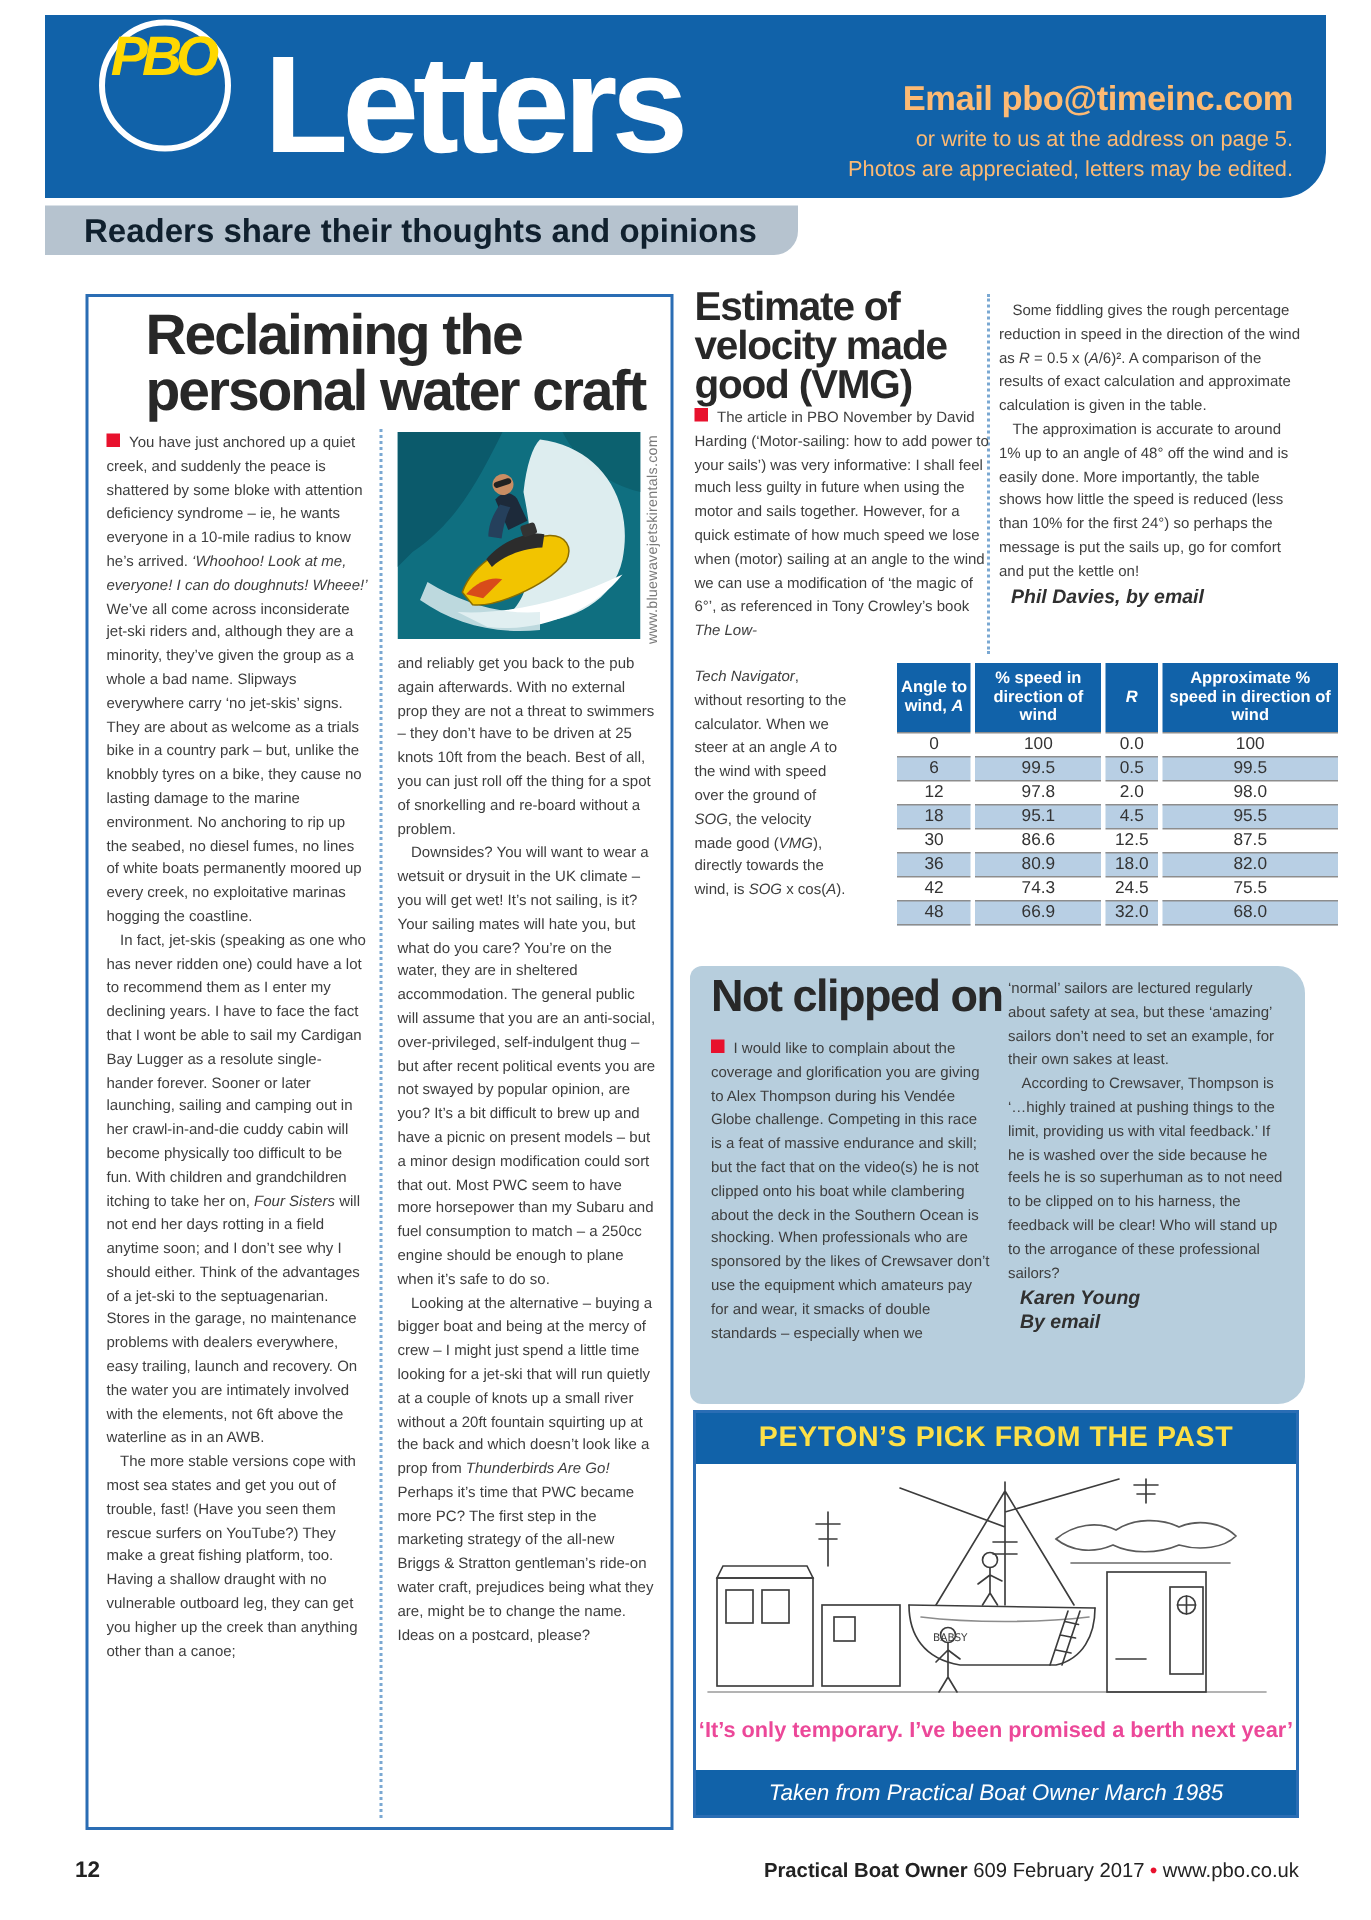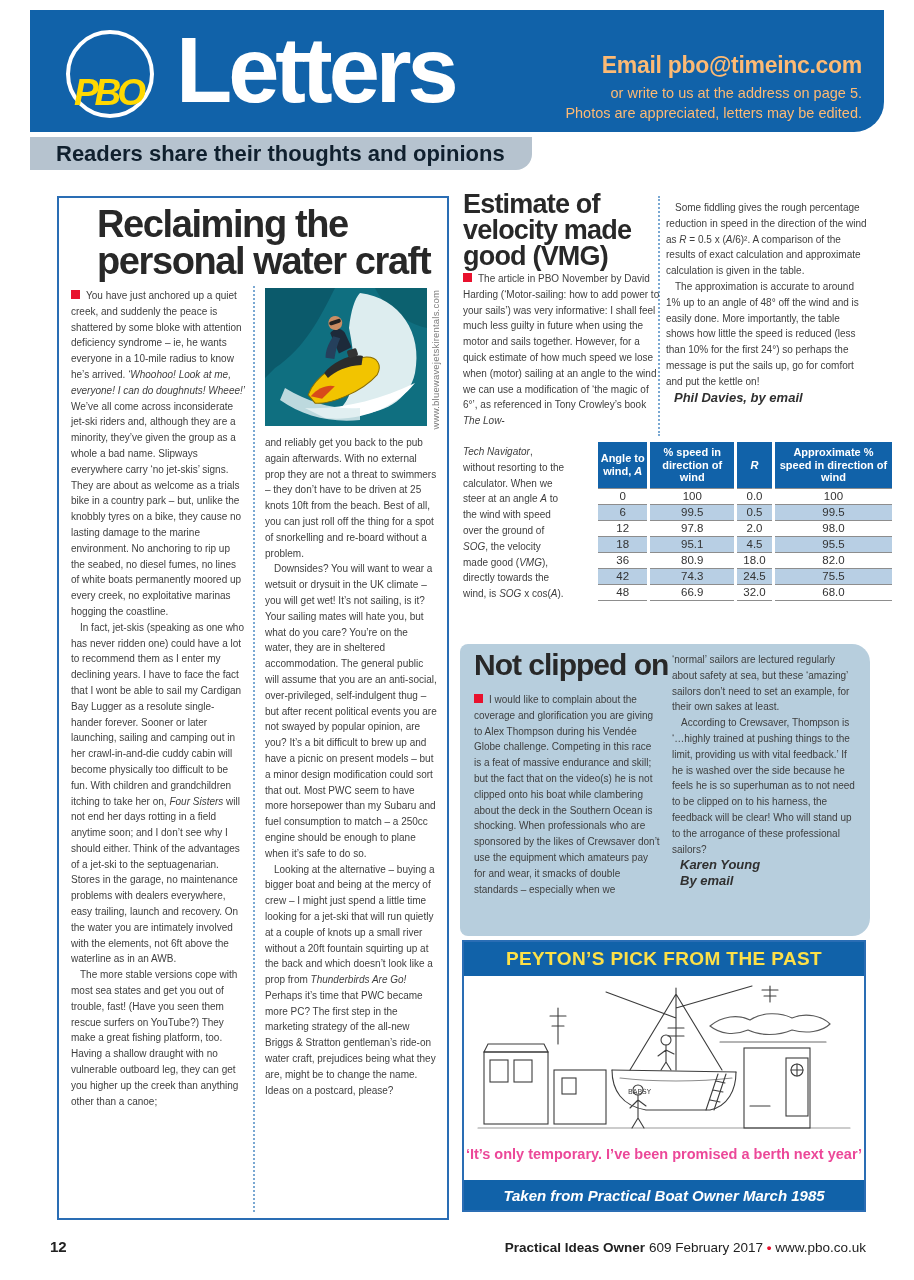--- a/index.html
+++ b/index.html
@@ -3,23 +3,23 @@
 <meta charset="utf-8">
 <style>
   html,body { margin:0; padding:0; background:#ffffff; }
   .page { position:relative; width:914px; height:1280px; background:#ffffff;
           font-family:"Liberation Sans", sans-serif; color:#3e3e3e; overflow:hidden; }
   .it { font-style:italic; }
 
   
   .head-banner { position:absolute; left:30px; top:10px; width:854px; height:122px;
                  background:#1162a9; border-radius:0 0 30px 0; }
-  .pbo-logo { position:absolute; left:36px; top:20px; width:88px; height:88px;
+  .pbo-logo { position:absolute; left:36px; top:3px; width:88px; height:88px;
               border:4px solid #fff; border-radius:50%; box-sizing:border-box;
-              display:flex; align-items:flex-end; justify-content:center; }
+              display:flex; align-items:flex-start; justify-content:center; }
   .pbo-logo span { color:#ffd800; font-size:37px; font-weight:bold; font-style:italic;
                    letter-spacing:-4px; transform:translateX(-2px); }
   .letters-title { position:absolute; left:146px; top:14px; font-size:92px; line-height:1;
                    font-weight:bold; color:#ffffff; letter-spacing:-4px; }
   .email-block { position:absolute; right:22px; top:42px; text-align:right; color:#fdba74; }
   .email-main { font-size:23px; font-weight:bold; letter-spacing:-0.3px; }
   .email-sub  { font-size:14.5px; line-height:1.4; margin-top:4px; }
   .tagline-bar { position:absolute; left:30px; top:137px; width:502px; height:33px;
                  background:#b6c3cf; border-radius:0 0 16px 0; display:flex; align-items:center; }
   .tagline-bar span { padding-left:26px; font-size:22px; font-weight:bold; color:#10202e; }
@@ -73,26 +73,26 @@
                 color:#282828; letter-spacing:-1px; }
   .clip-c1 { position:absolute; left:14px; top:48px; width:186px; }
   .clip-c2 { position:absolute; left:212px; top:8px; width:186px; }
 
   
   .peyton-box { position:absolute; left:462px; top:940px; width:404px; height:272px;
                 border:2px solid #2a6db4; background:#fff; box-sizing:border-box; }
   .peyton-head { height:34px; background:#1162a9; color:#fde047; display:flex;
                  align-items:center; justify-content:center; font-size:19px;
                  font-weight:bold; letter-spacing:0.4px; }
-  .peyton-art { height:168px; display:flex; align-items:center; justify-content:center; }
+  .peyton-art { height:168px; display:flex; align-items:center; justify-content:flex-start; }
   .peyton-caption { text-align:center; font-size:14.5px; font-weight:bold; color:#ec4899;
                     margin-top:2px; }
   .peyton-src { position:absolute; left:0; right:0; bottom:0; height:30px;
                 background:#1162a9; color:#fff; font-style:italic; font-size:15px;
-                display:flex; align-items:center; justify-content:center;font-weight:bold; }
+                display:flex; align-items:center; justify-content:center; }
 
   
   .footer { position:absolute; left:50px; right:48px; top:1238px; display:flex;
             justify-content:space-between; align-items:baseline; }
   .page-num { font-size:15px; font-weight:bold; color:#222; }
   .footer-right { font-size:13.5px; color:#222; }
   .footer-right b { font-weight:bold; }
   .dot { color:#e8112d; font-weight:bold; }
 </style>
 </head>
@@ -211,20 +211,26 @@
           <td>2.0</td>
           <td>98.0</td>
         </tr>
         <tr>
           <td>18</td>
           <td>95.1</td>
           <td>4.5</td>
           <td>95.5</td>
         </tr>
         <tr>
+          <td>30</td>
+          <td>86.6</td>
+          <td>12.5</td>
+          <td>87.5</td>
+        </tr>
+        <tr>
           <td>36</td>
           <td>80.9</td>
           <td>18.0</td>
           <td>82.0</td>
         </tr>
         <tr>
           <td>42</td>
           <td>74.3</td>
           <td>24.5</td>
           <td>75.5</td>
@@ -297,16 +303,16 @@
           <path d="M236,132 L248,96 M244,132 L256,96 M240,122 L250,124 M243,112 L253,114 M246,103 L255,105"></path>
         </g>
       </svg>
     </div>
     <div class="peyton-caption">‘It’s only temporary. I’ve been promised a berth next year’</div>
     <div class="peyton-src">Taken from Practical Boat Owner March 1985</div>
   </div>
 
   <div class="footer">
     <span class="page-num">12</span>
-    <span class="footer-right"><b>Practical Ideas Owner</b><span> 609 February 2017 </span><span class="dot">•</span><span> www.pbo.co.uk</span></span>
+    <span class="footer-right"><b>Practical Boat Owner</b><span> 609 February 2017 </span><span class="dot">•</span><span> www.pbo.co.uk</span></span>
   </div>
 
 </div>
 
 </body></html>

